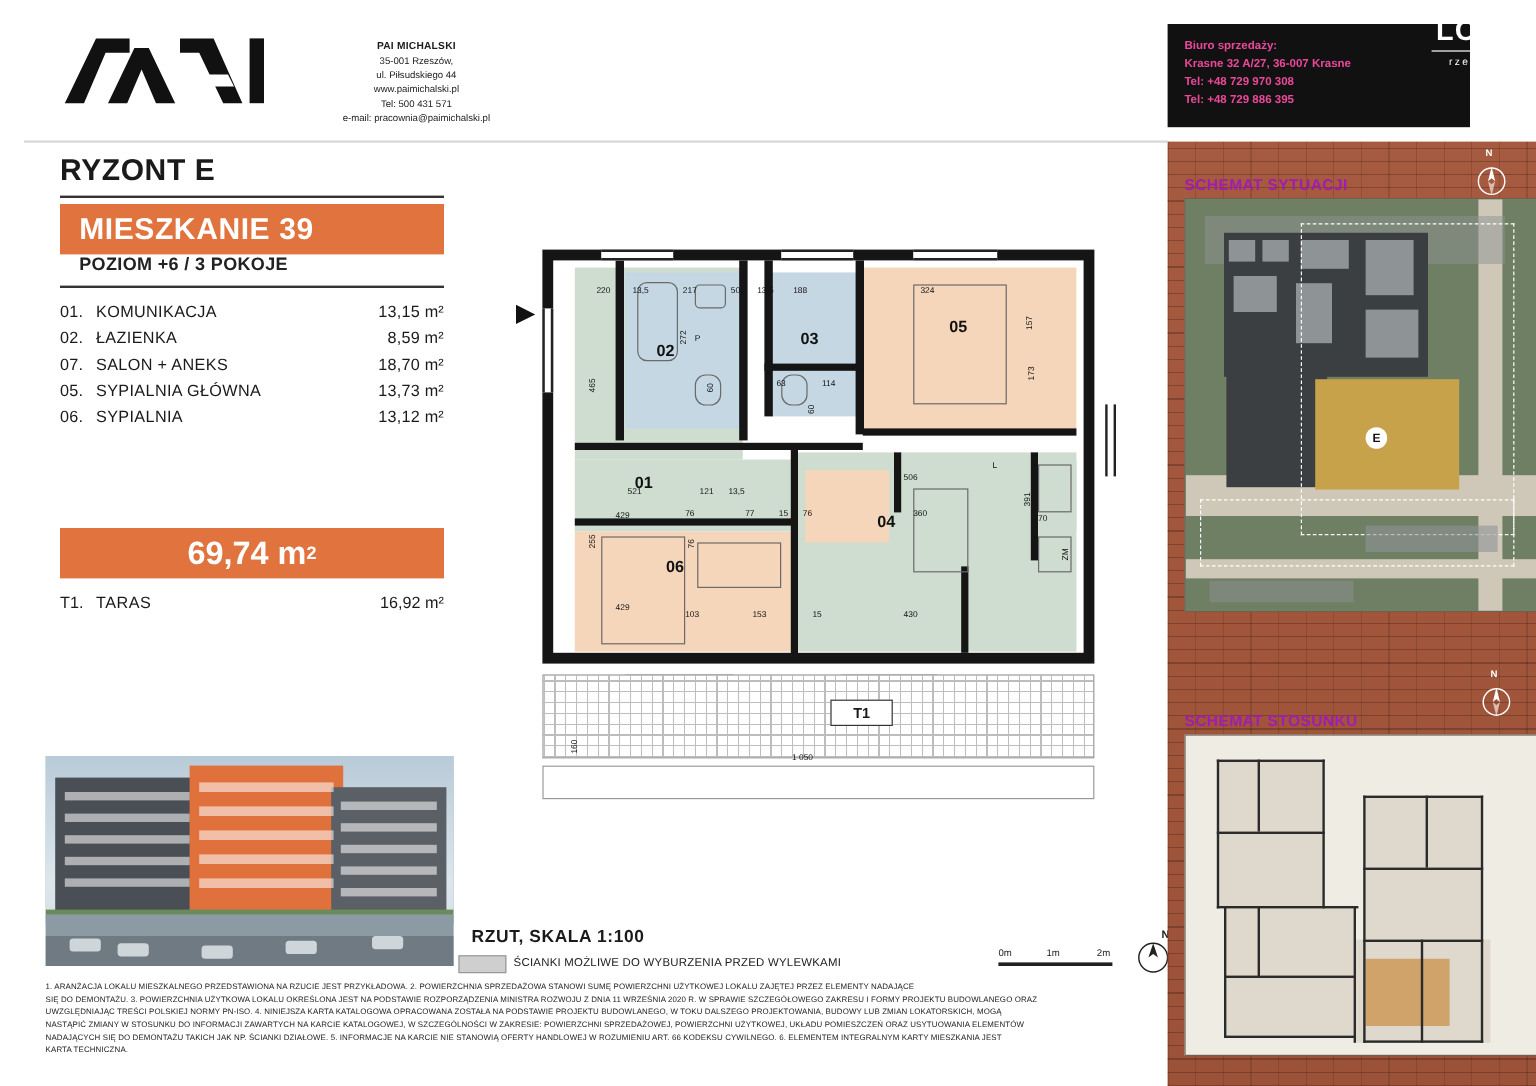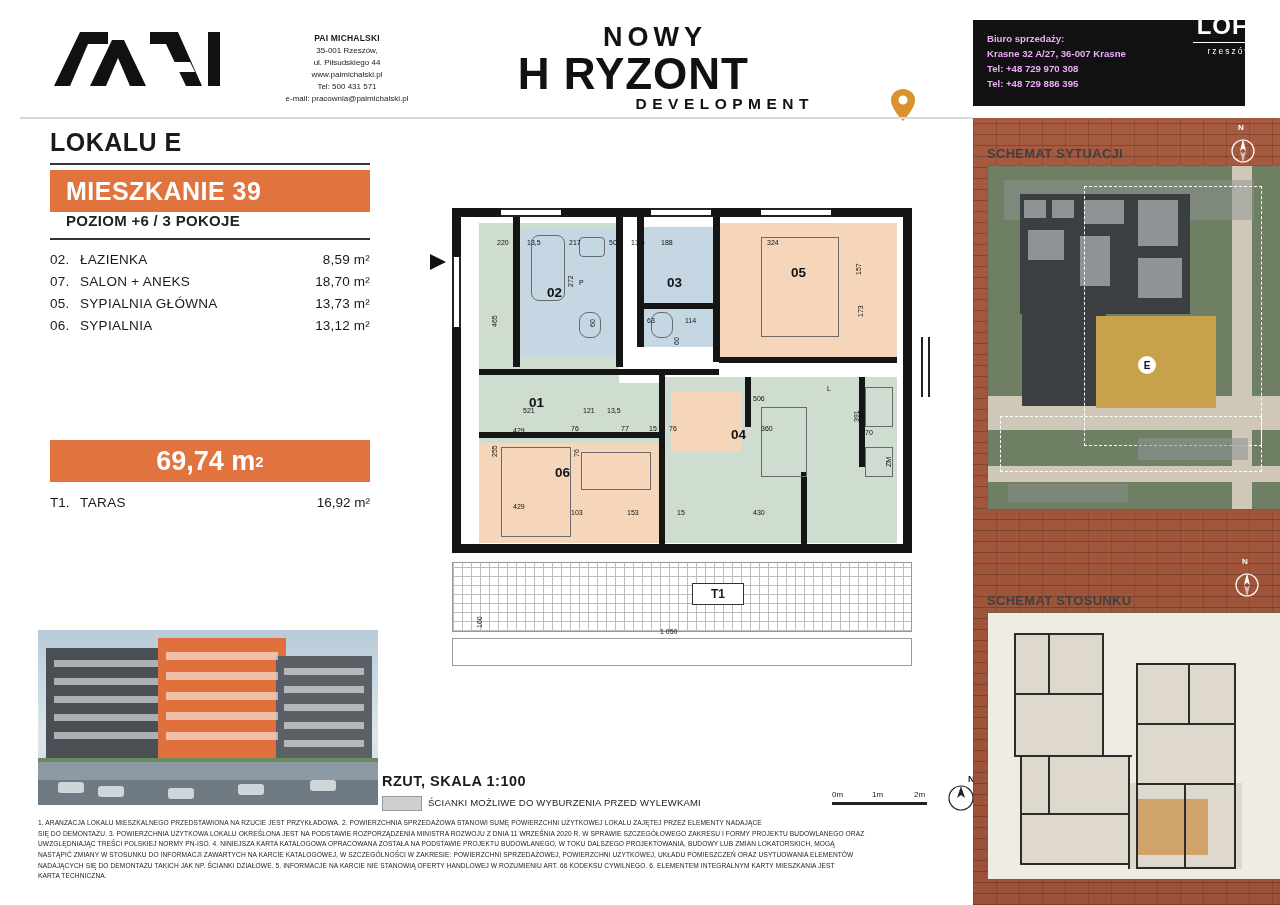--- a/index.html
+++ b/index.html
@@ -19,21 +19,21 @@
   .pai-company .nm { font-weight:bold; font-size:8.5px; letter-spacing:.2px; }
   .pai-company .ln { font-size:8px; color:#222; }
 
   .nh-logo { position:absolute; left:470px; top:22px; width:330px; height:92px; }
   .nh-nowy { font-size:27px; font-weight:bold; letter-spacing:5px; text-align:center; color:#111; }
   .nh-hory { font-size:44px; font-weight:bold; letter-spacing:1px; text-align:center; color:#111; line-height:.95; position:relative; }
   .nh-dev { font-size:15.5px; font-weight:bold; letter-spacing:5.5px; text-align:right; color:#111; padding-right:6px; }
   .pin { display:inline-block; position:relative; width:30px; }
   .pin svg { position:absolute; left:-2px; top:-36px; }
 
-  .contact-box { position:absolute; left:953px; top:20px; width:272px; height:86px; background:#111; color:#f0abfc; padding:12px 14px; }
+  .contact-box { position:absolute; left:953px; top:20px; width:252px; height:86px; background:#111; color:#ec4899; padding:12px 14px; }
   .contact-box .line { font-size:9.6px; font-weight:bold; line-height:1.55; }
   .loft-box { position:absolute; right:22px; top:12px; width:96px; text-align:center; color:#fff; }
   .loft-word { font-size:24px; font-weight:bold; letter-spacing:1px; border-bottom:1px solid #fff; display:inline-block; padding:0 4px 2px 4px; }
   .loft-sub { font-size:8.5px; letter-spacing:2px; margin-top:3px; }
 
   .hdr-rule { position:absolute; left:0; top:117px; width:953px; height:2px; background:#d9d9d9; }
 
   
   .budynek { position:absolute; left:30px; top:128px; font-size:25px; font-weight:bold; letter-spacing:.5px; }
   .bud-rule { position:absolute; left:30px; top:163px; width:320px; height:2px; background:#333; }
@@ -82,36 +82,36 @@
   .fp-line { position:absolute; background:#555; }
   .fp-thin { position:absolute; border:1px solid #6a6a6a; }
   .terr-grid { position:absolute; left:70px; top:434px; width:460px; height:70px; background:
       repeating-linear-gradient(0deg, #bdbdbd 0 1px, transparent 1px 9px),
       repeating-linear-gradient(90deg, #bdbdbd 0 1px, transparent 1px 9px), #fff;
       border:1px solid #9a9a9a; }
   .terr-bottom { position:absolute; left:70px; top:510px; width:460px; height:28px; border:1px solid #9a9a9a; background:#fff; }
   .t1-badge { position:absolute; left:310px; top:455px; width:52px; height:22px; border:1px solid #333; background:#fff;
               font-size:12px; font-weight:bold; display:flex; align-items:center; justify-content:center; }
 
-  .rzut { position:absolute; left:0px; top:645px; font-size:14.5px; font-weight:bold; letter-spacing:.5px; }
+  .rzut { position:absolute; left:11px; top:645px; font-size:14.5px; font-weight:bold; letter-spacing:.5px; }
   .legend-sq { position:absolute; left:0px; top:668px; width:40px; height:15px; background:#cfcfcf; border:1px solid #999; }
   .legend-tx { position:absolute; left:46px; top:669px; font-size:9.5px; letter-spacing:.2px; }
   .scalebar { position:absolute; left:450px; top:662px; width:95px; }
   .sb-line { position:absolute; left:0; top:12px; width:95px; height:3px; background:#222; }
   .sb-lbl { position:absolute; font-size:8px; top:0; }
   .compass2 { position:absolute; left:560px; top:648px; width:38px; height:38px; }
 
   
   .brick { position:absolute; left:953px; top:118px; width:327px; height:787px;
            background:
              repeating-linear-gradient(0deg, rgba(0,0,0,.22) 0 1px, transparent 1px 11px),
              repeating-linear-gradient(90deg, rgba(0,0,0,.13) 0 1px, transparent 1px 23px),
              linear-gradient(#a65a3f, #9c5238);
   }
-  .panel-title { position:absolute; font-size:13px; font-weight:bold; color:#404040; letter-spacing:.3px; }
+  .panel-title { position:absolute; font-size:13px; font-weight:bold; color:#a21caf; letter-spacing:.3px; }
   .sit-img { position:absolute; left:967px; top:165px; width:298px; height:345px; background:#7d8b6f;
              border:1px solid #6d6050; overflow:hidden; }
   .sit-green { position:absolute; inset:0; background:#6f7f63; }
   .sit-road { position:absolute; background:#cfc8b8; }
   .sit-blk { position:absolute; background:#3c3f41; }
   .sit-yellow { position:absolute; background:#c8a24a; }
   .sit-grey { position:absolute; background:#8e9396; }
   .sit-e { position:absolute; width:18px; height:18px; border-radius:50%; background:#fff; color:#111;
            font-size:10px; font-weight:bold; display:flex; align-items:center; justify-content:center; }
   .dash-out { position:absolute; border:1.5px dashed #fff; }
@@ -147,56 +147,48 @@
 
     <div class="pai-company">
       <div class="nm">PAI MICHALSKI</div>
       <div class="ln">35-001 Rzeszów,</div>
       <div class="ln">ul. Piłsudskiego 44</div>
       <div class="ln">www.paimichalski.pl</div>
       <div class="ln">Tel: 500 431 571</div>
       <div class="ln">e-mail: pracownia@paimichalski.pl</div>
     </div>
 
-    <div class="nh-logo">
-      <div class="nh-nowy">NOWY</div>
-      <div class="nh-hory">
-        <span>H RYZONT</span>
-        <span class="pin">
-          <svg width="26" height="34" viewBox="0 0 26 34" style="position:absolute;left:128px;top:-1px;">
-            <path d="M13 1 C6 1 1 6 1 12 C1 21 13 33 13 33 C13 33 25 21 25 12 C25 6 20 1 13 1 Z" fill="#d9922e"></path>
-            <circle cx="13" cy="12" r="4.5" fill="#fff"></circle>
-          </svg>
-        </span>
-      </div>
-      <div class="nh-dev">DEVELOPMENT</div>
-    </div>
 
     <div class="contact-box">
       <div class="line">Biuro sprzedaży:</div>
       <div class="line">Krasne 32 A/27, 36-007 Krasne</div>
       <div class="line">Tel: +48 729 970 308</div>
       <div class="line">Tel: +48 729 886 395</div>
     </div>
 
     <div class="loft-box">
       <div class="loft-word">LOFT</div>
       <div class="loft-sub">rzeszów</div>
     </div>
 
     <div class="hdr-rule"></div>
   </div>
 
-  <div class="budynek">LOKALU E</div>
+  <div class="budynek">RYZONT E</div>
   <div class="bud-rule"></div>
 
   <div class="mieszkanie-bar">MIESZKANIE 39</div>
   <div class="poziom">POZIOM +6 / 3 POKOJE</div>
 
   <div class="room-list">
+    <div class="room-row">
+      <span class="num">01.</span>
+      <span class="nm">KOMUNIKACJA</span>
+      <span class="ar">13,15 m²</span>
+    </div>
     <div class="room-row">
       <span class="num">02.</span>
       <span class="nm">ŁAZIENKA</span>
       <span class="ar">8,59 m²</span>
     </div>
     <div class="room-row">
       <span class="num">07.</span>
       <span class="nm">SALON + ANEKS</span>
       <span class="ar">18,70 m²</span>
     </div>

